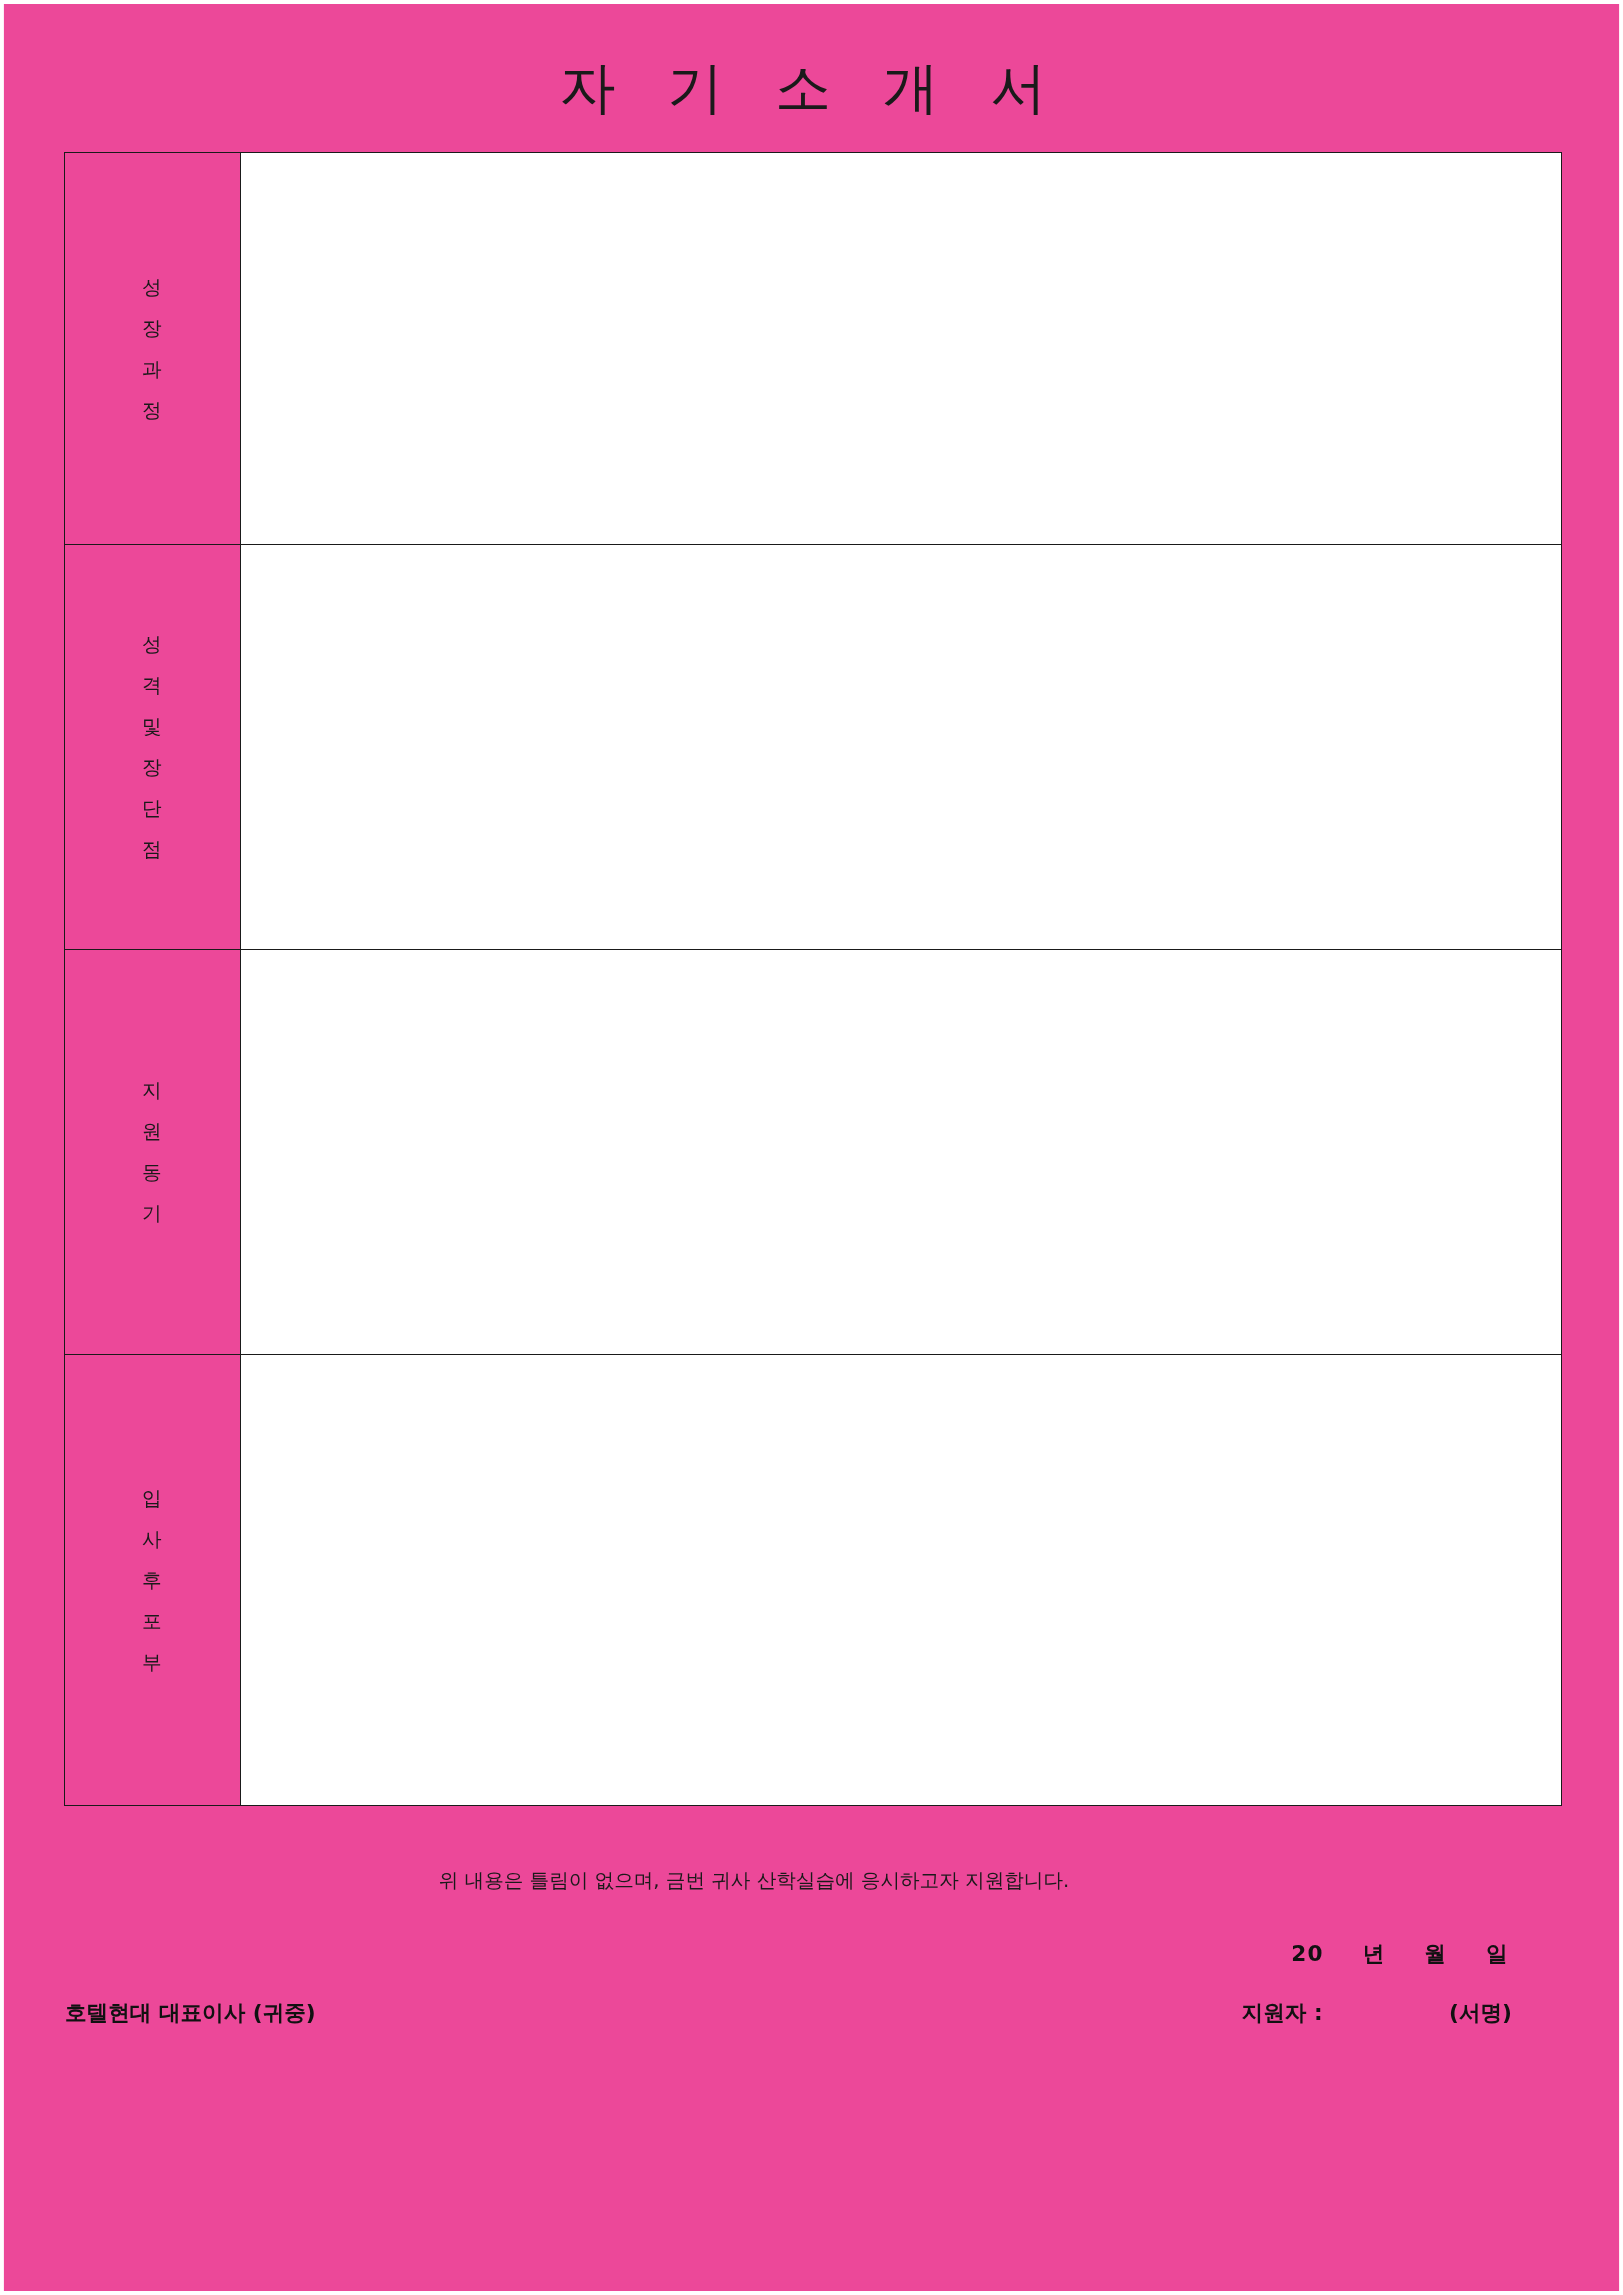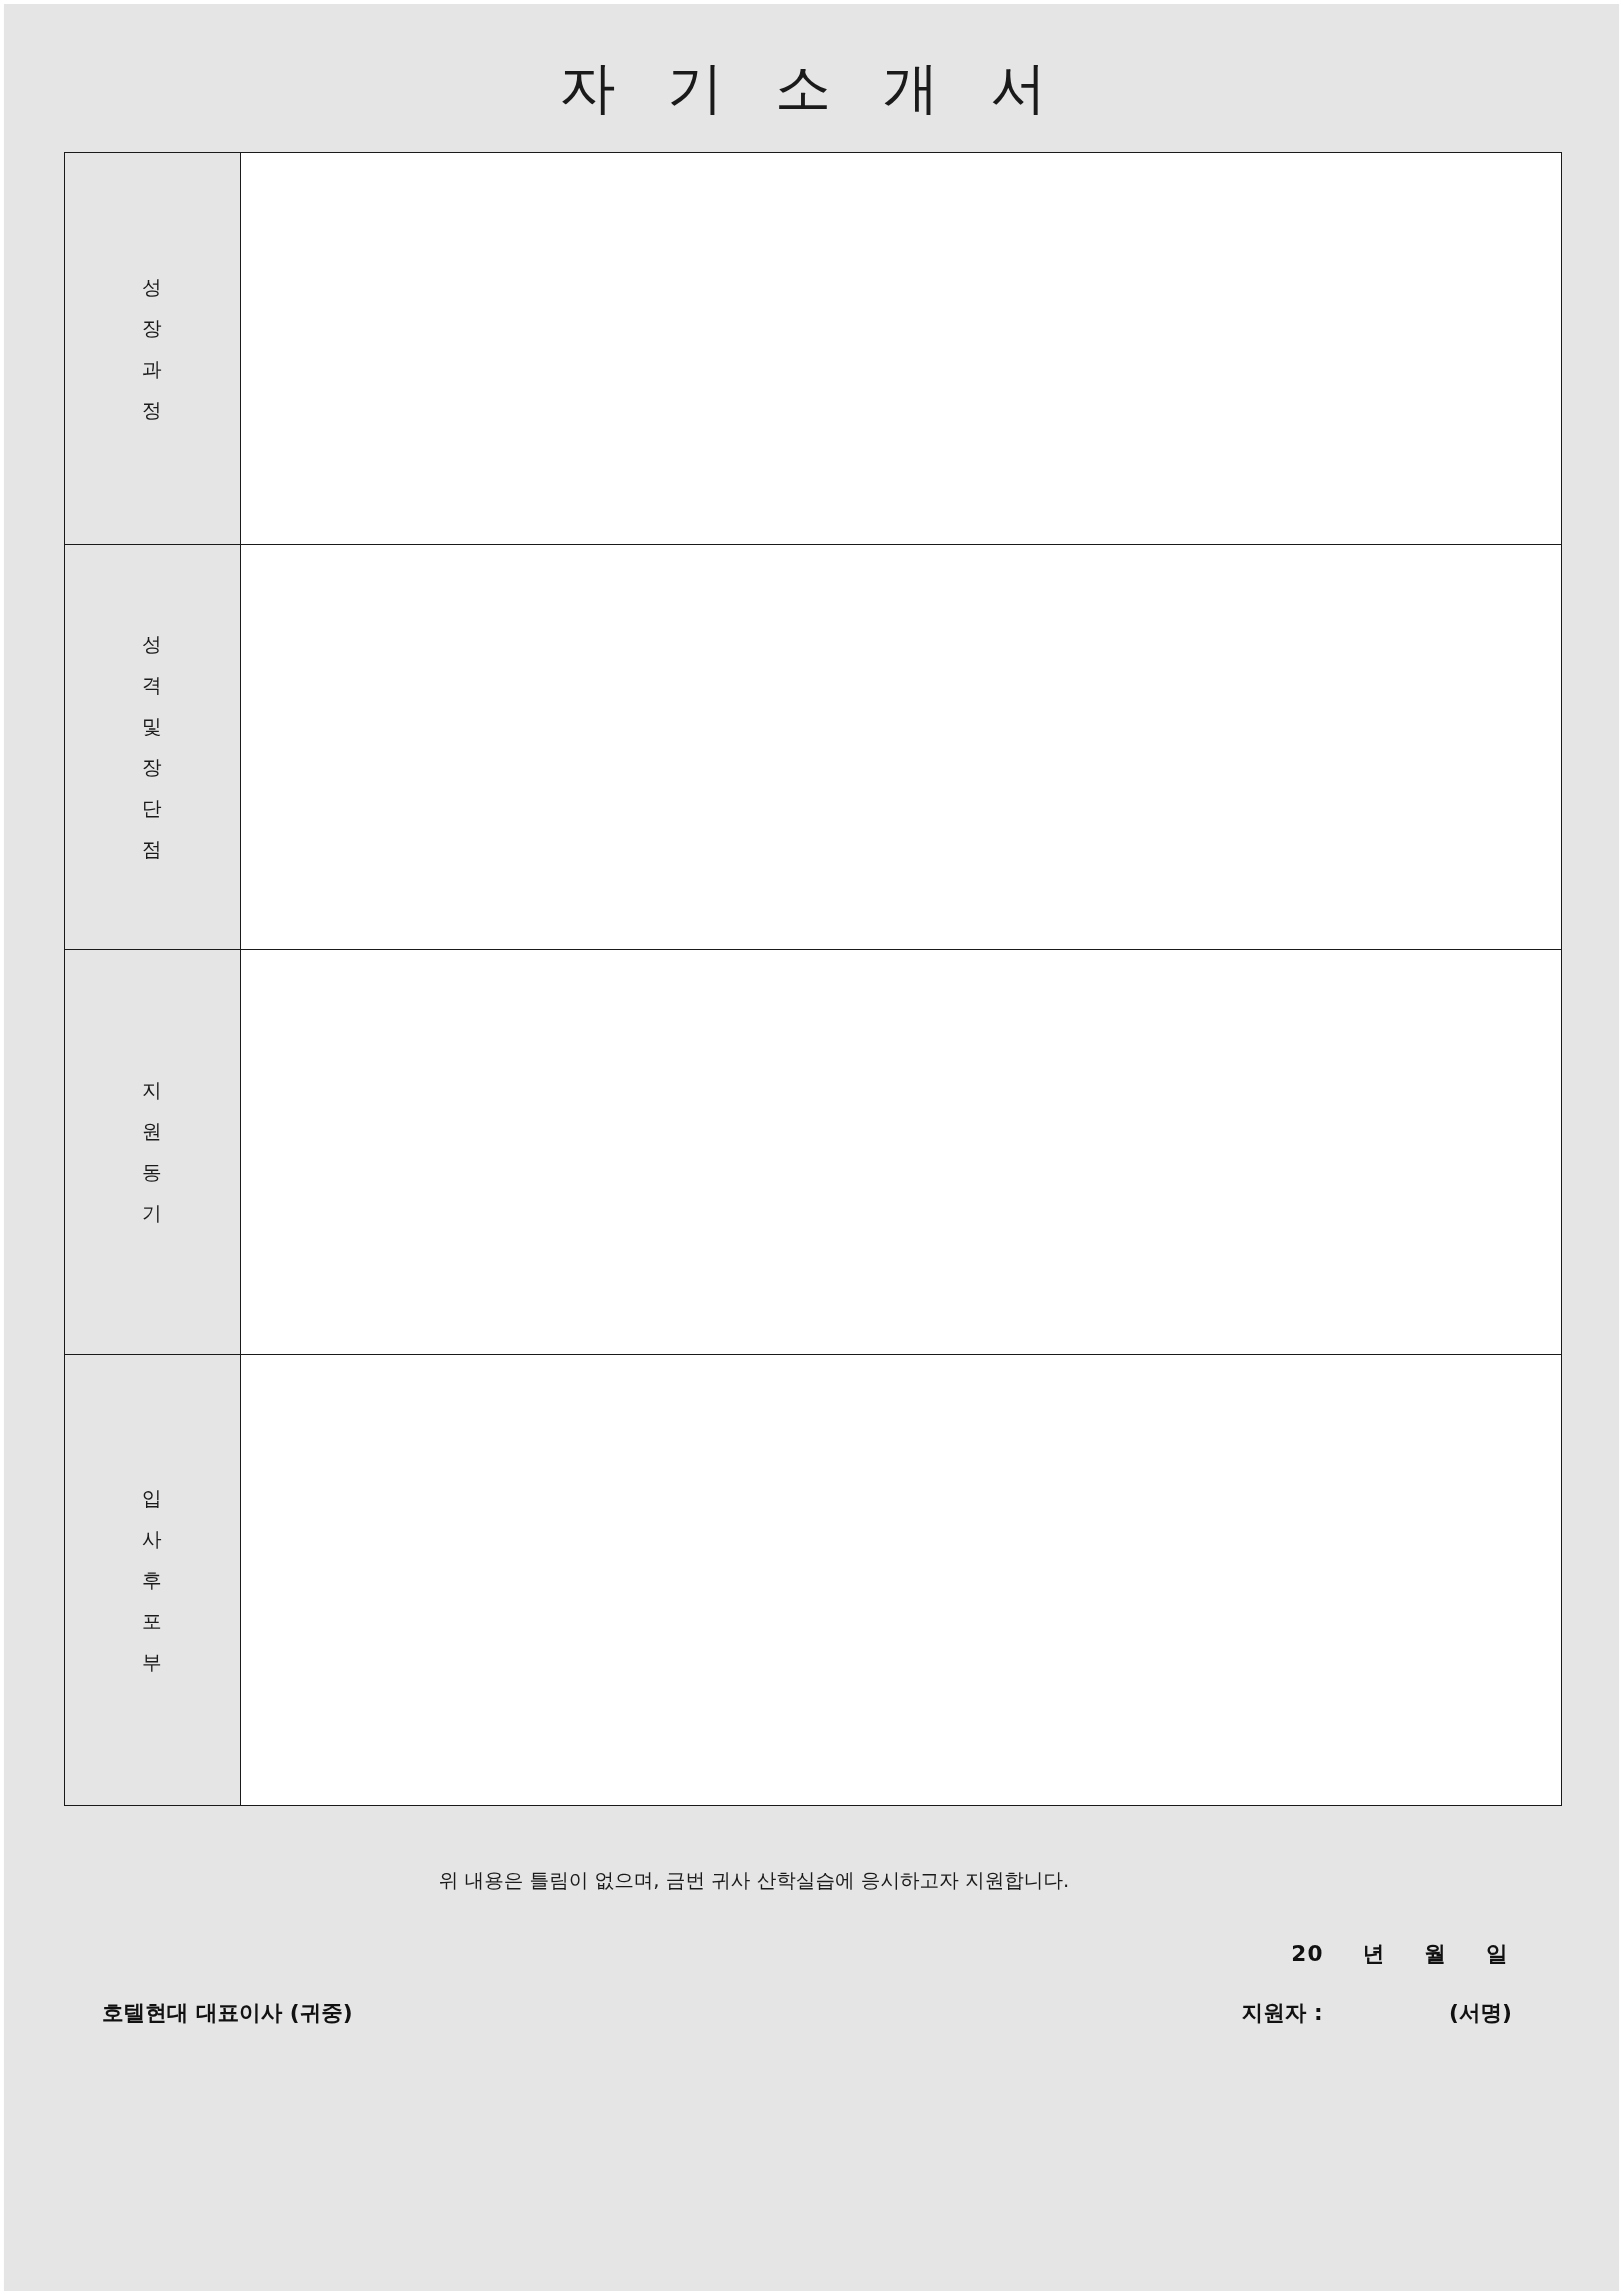--- a/index.html
+++ b/index.html
@@ -15,21 +15,21 @@
     position: relative;
     overflow: hidden;
   }
 
   .page {
     position: absolute;
     left: 0;
     top: 0;
     width: 1623px;
     height: 2295px;
-    background: #e5e5e5;
+    background: #ec4899;
   }
 
   
   .doc-title {
     position: absolute;
     left: 0;
     top: 51px;
     width: 1623px;
     text-align: center;
     font-size: 56px;
@@ -100,21 +100,20 @@
   .date-line span:first-child { margin-left: 8px; }
 
   
   .footer-left {
     position: absolute;
     left: 65px;
     top: 1998px;
     font-size: 21.6px;
     font-weight: bold;
     color: #111111;
-    margin-left: 37px;
   }
   .footer-right {
     position: absolute;
     right: 111px;
     top: 1998px;
     font-size: 21.6px;
     font-weight: bold;
     color: #111111;
   }
   .footer-right .applicant { margin-right: 119px; }

